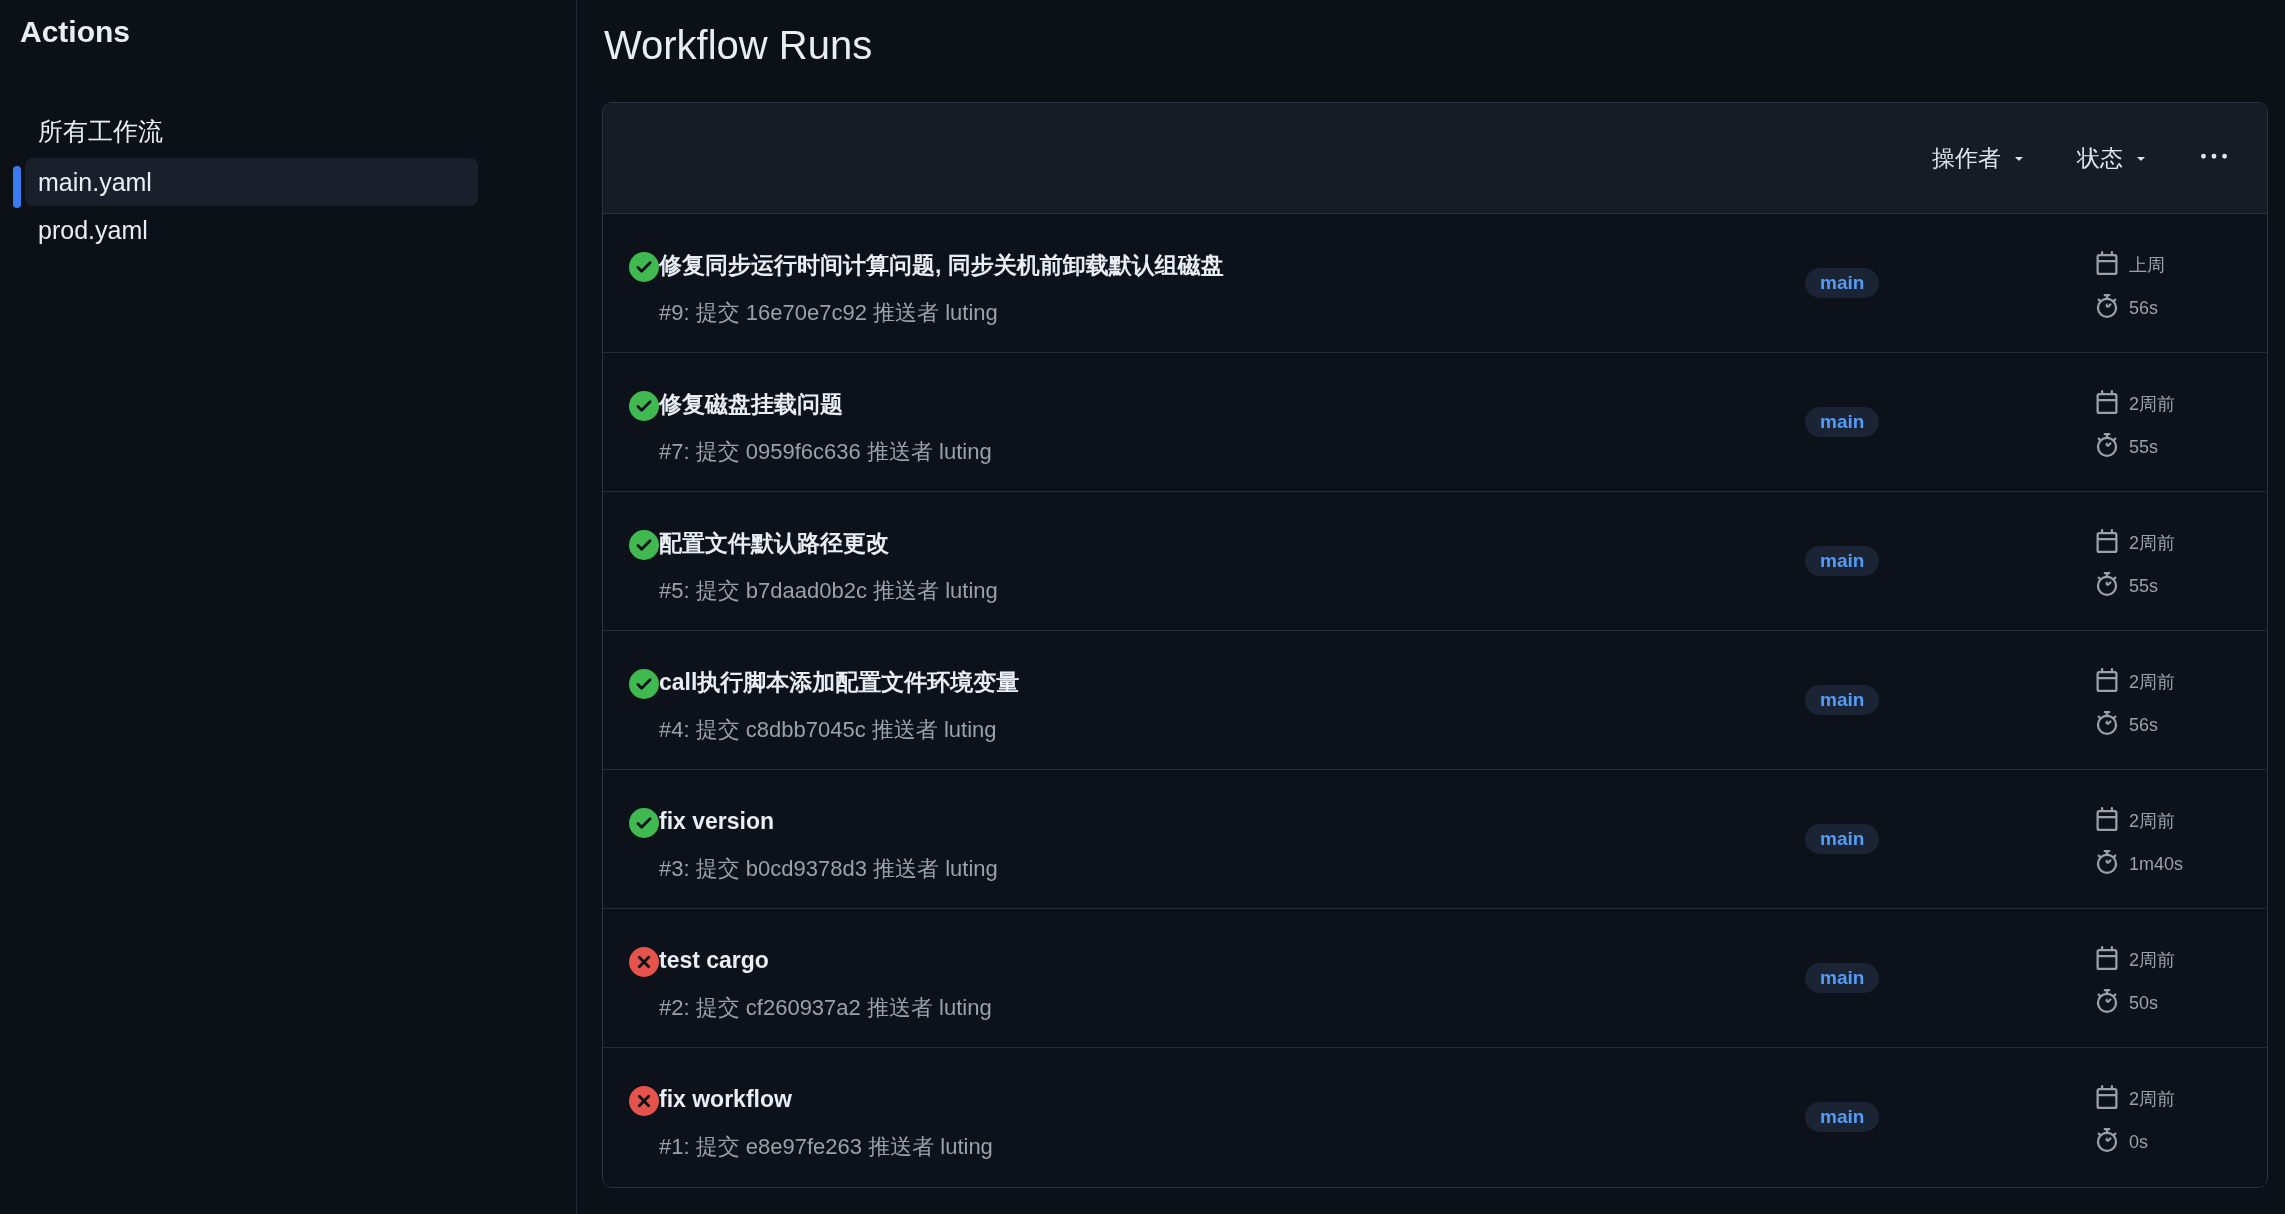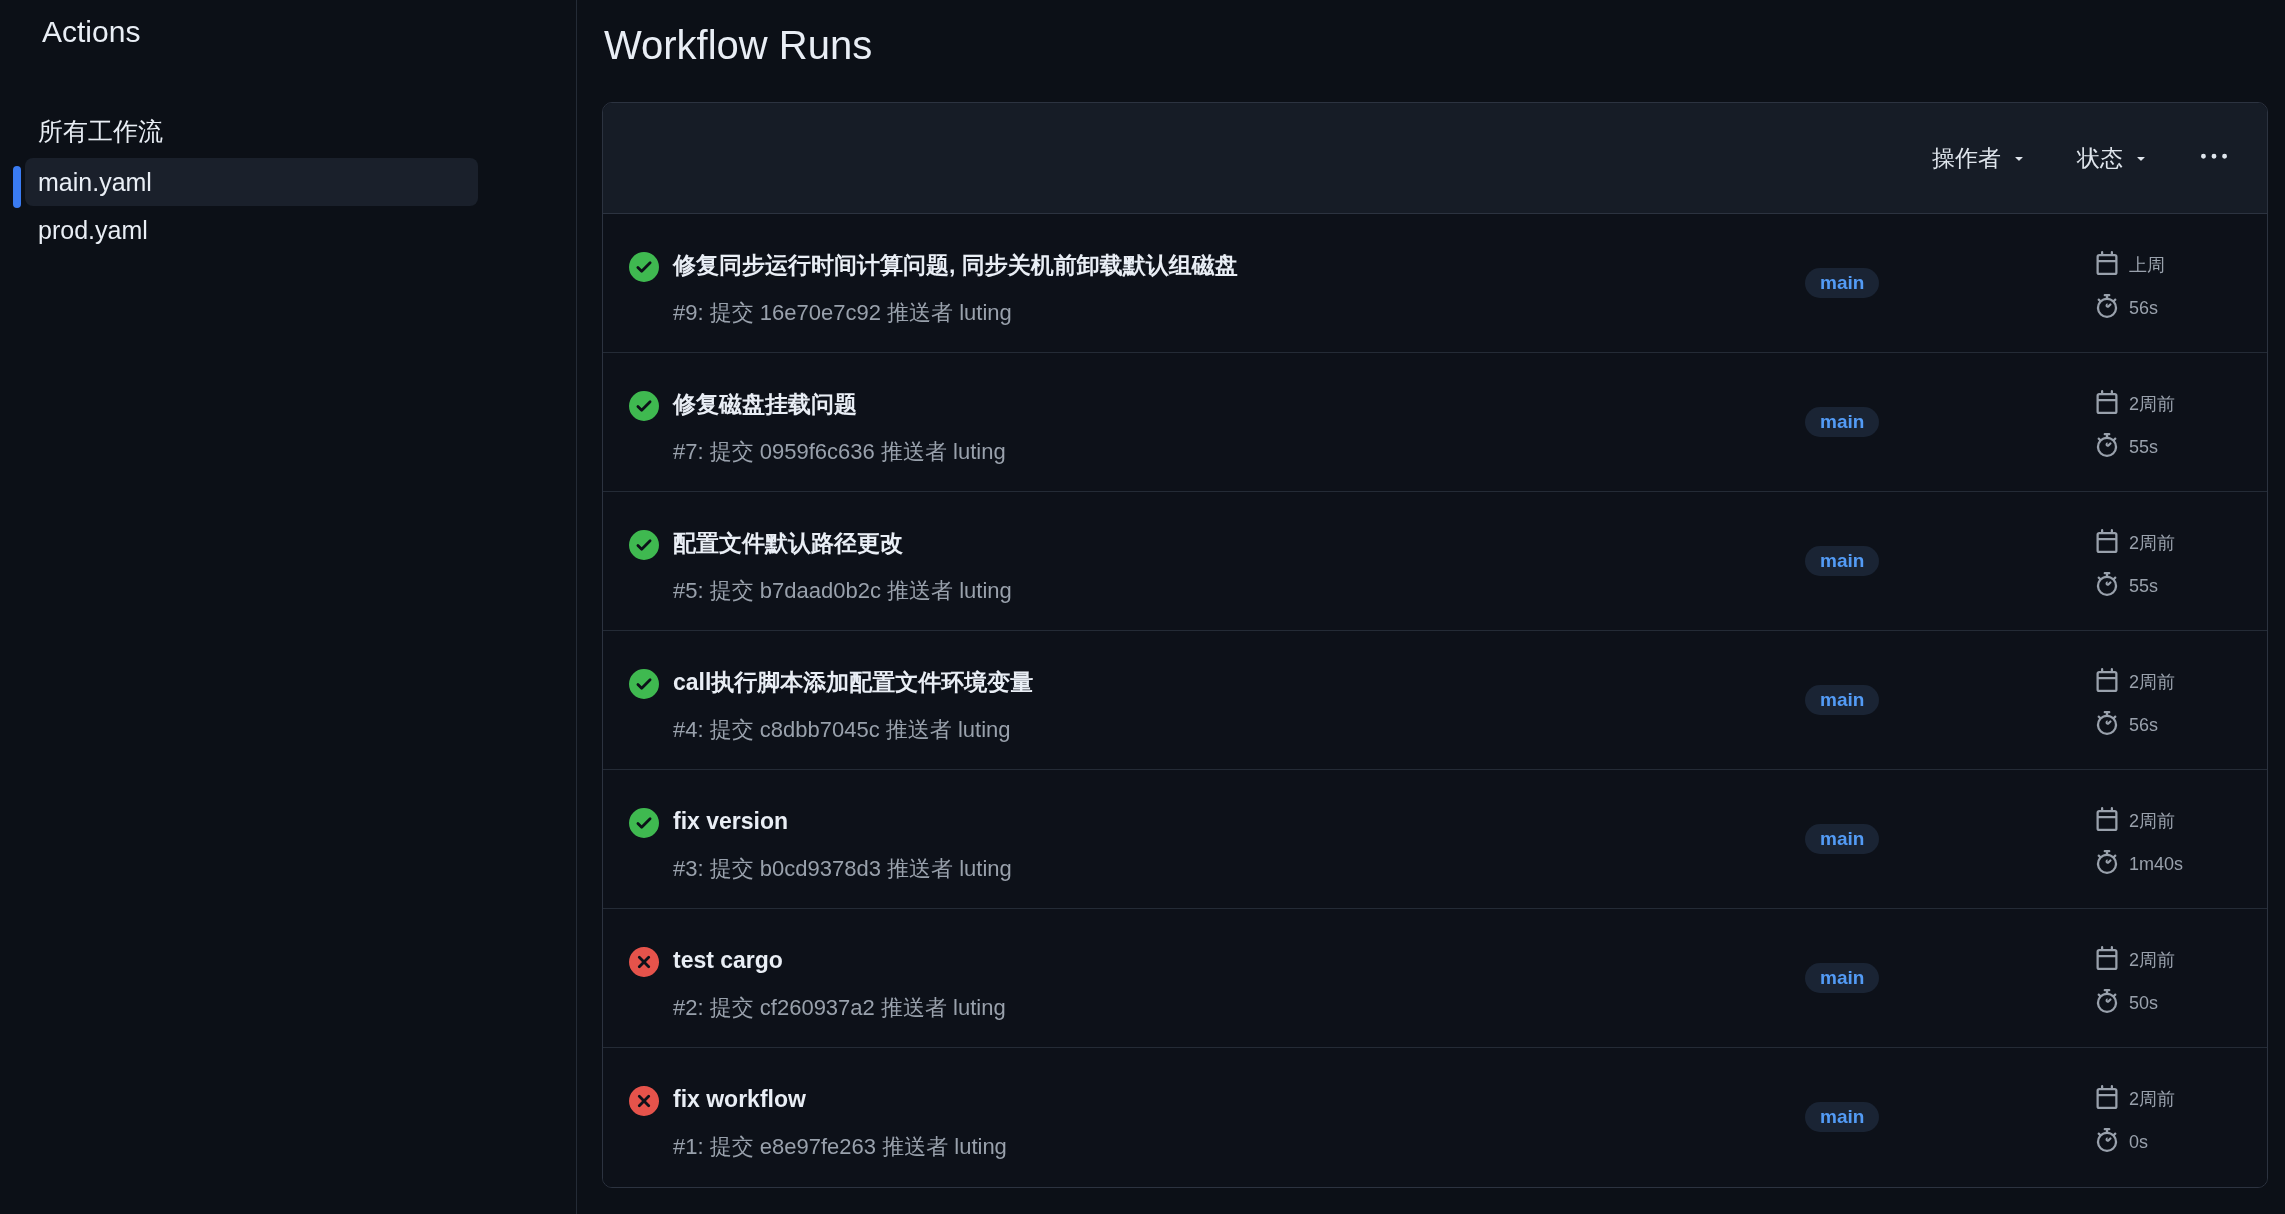--- a/index.html
+++ b/index.html
@@ -26,22 +26,22 @@
   }
   .page{display:flex;width:100%;height:100%;}
 
   
   .sidebar{
     width:577px;min-width:577px;height:100%;
     border-right:1px solid var(--row-border);
     padding-top:12px;
   }
   .sidebar-title{
-    font-size:30px;font-weight:400;line-height:40px;
-    margin-left:42px;color:var(--text-primary);
+    font-size:30px;font-weight:700;line-height:40px;
+    margin-left:20px;color:var(--text-primary);
   }
   .all-workflows{
     margin:64px 0 0 38px;
     font-size:25px;font-weight:400;line-height:30px;
     color:var(--text-primary);
     cursor:pointer;
   }
   .wf-nav{width:453px;margin:12px 0 0 25px;}
   .wf-item{
     position:relative;
@@ -92,21 +92,21 @@
 
   
   .runs{list-style:none;}
   .run-row{
     height:139px;
     display:flex;
     padding:0 36px 0 26px;
     background:var(--row-bg);
   }
   .run-row:not(:last-child){border-bottom:1px solid var(--row-border);}
-  .run-left{flex:1;display:flex;align-items:flex-start;padding-top:36px;gap:14px;}
+  .run-left{flex:1;display:flex;align-items:flex-start;padding-top:36px;}
   .status-icon{width:30px;height:30px;margin-top:2px;flex:none;display:block;}
   .icon-success{color:var(--success-green);}
   .icon-failure{color:var(--failure-red);}
   .run-title{
     display:inline-block;
     font-size:23px;font-weight:700;line-height:30px;
     color:var(--text-primary);text-decoration:none;cursor:pointer;
   }
   .run-meta{
     margin-top:20px;

